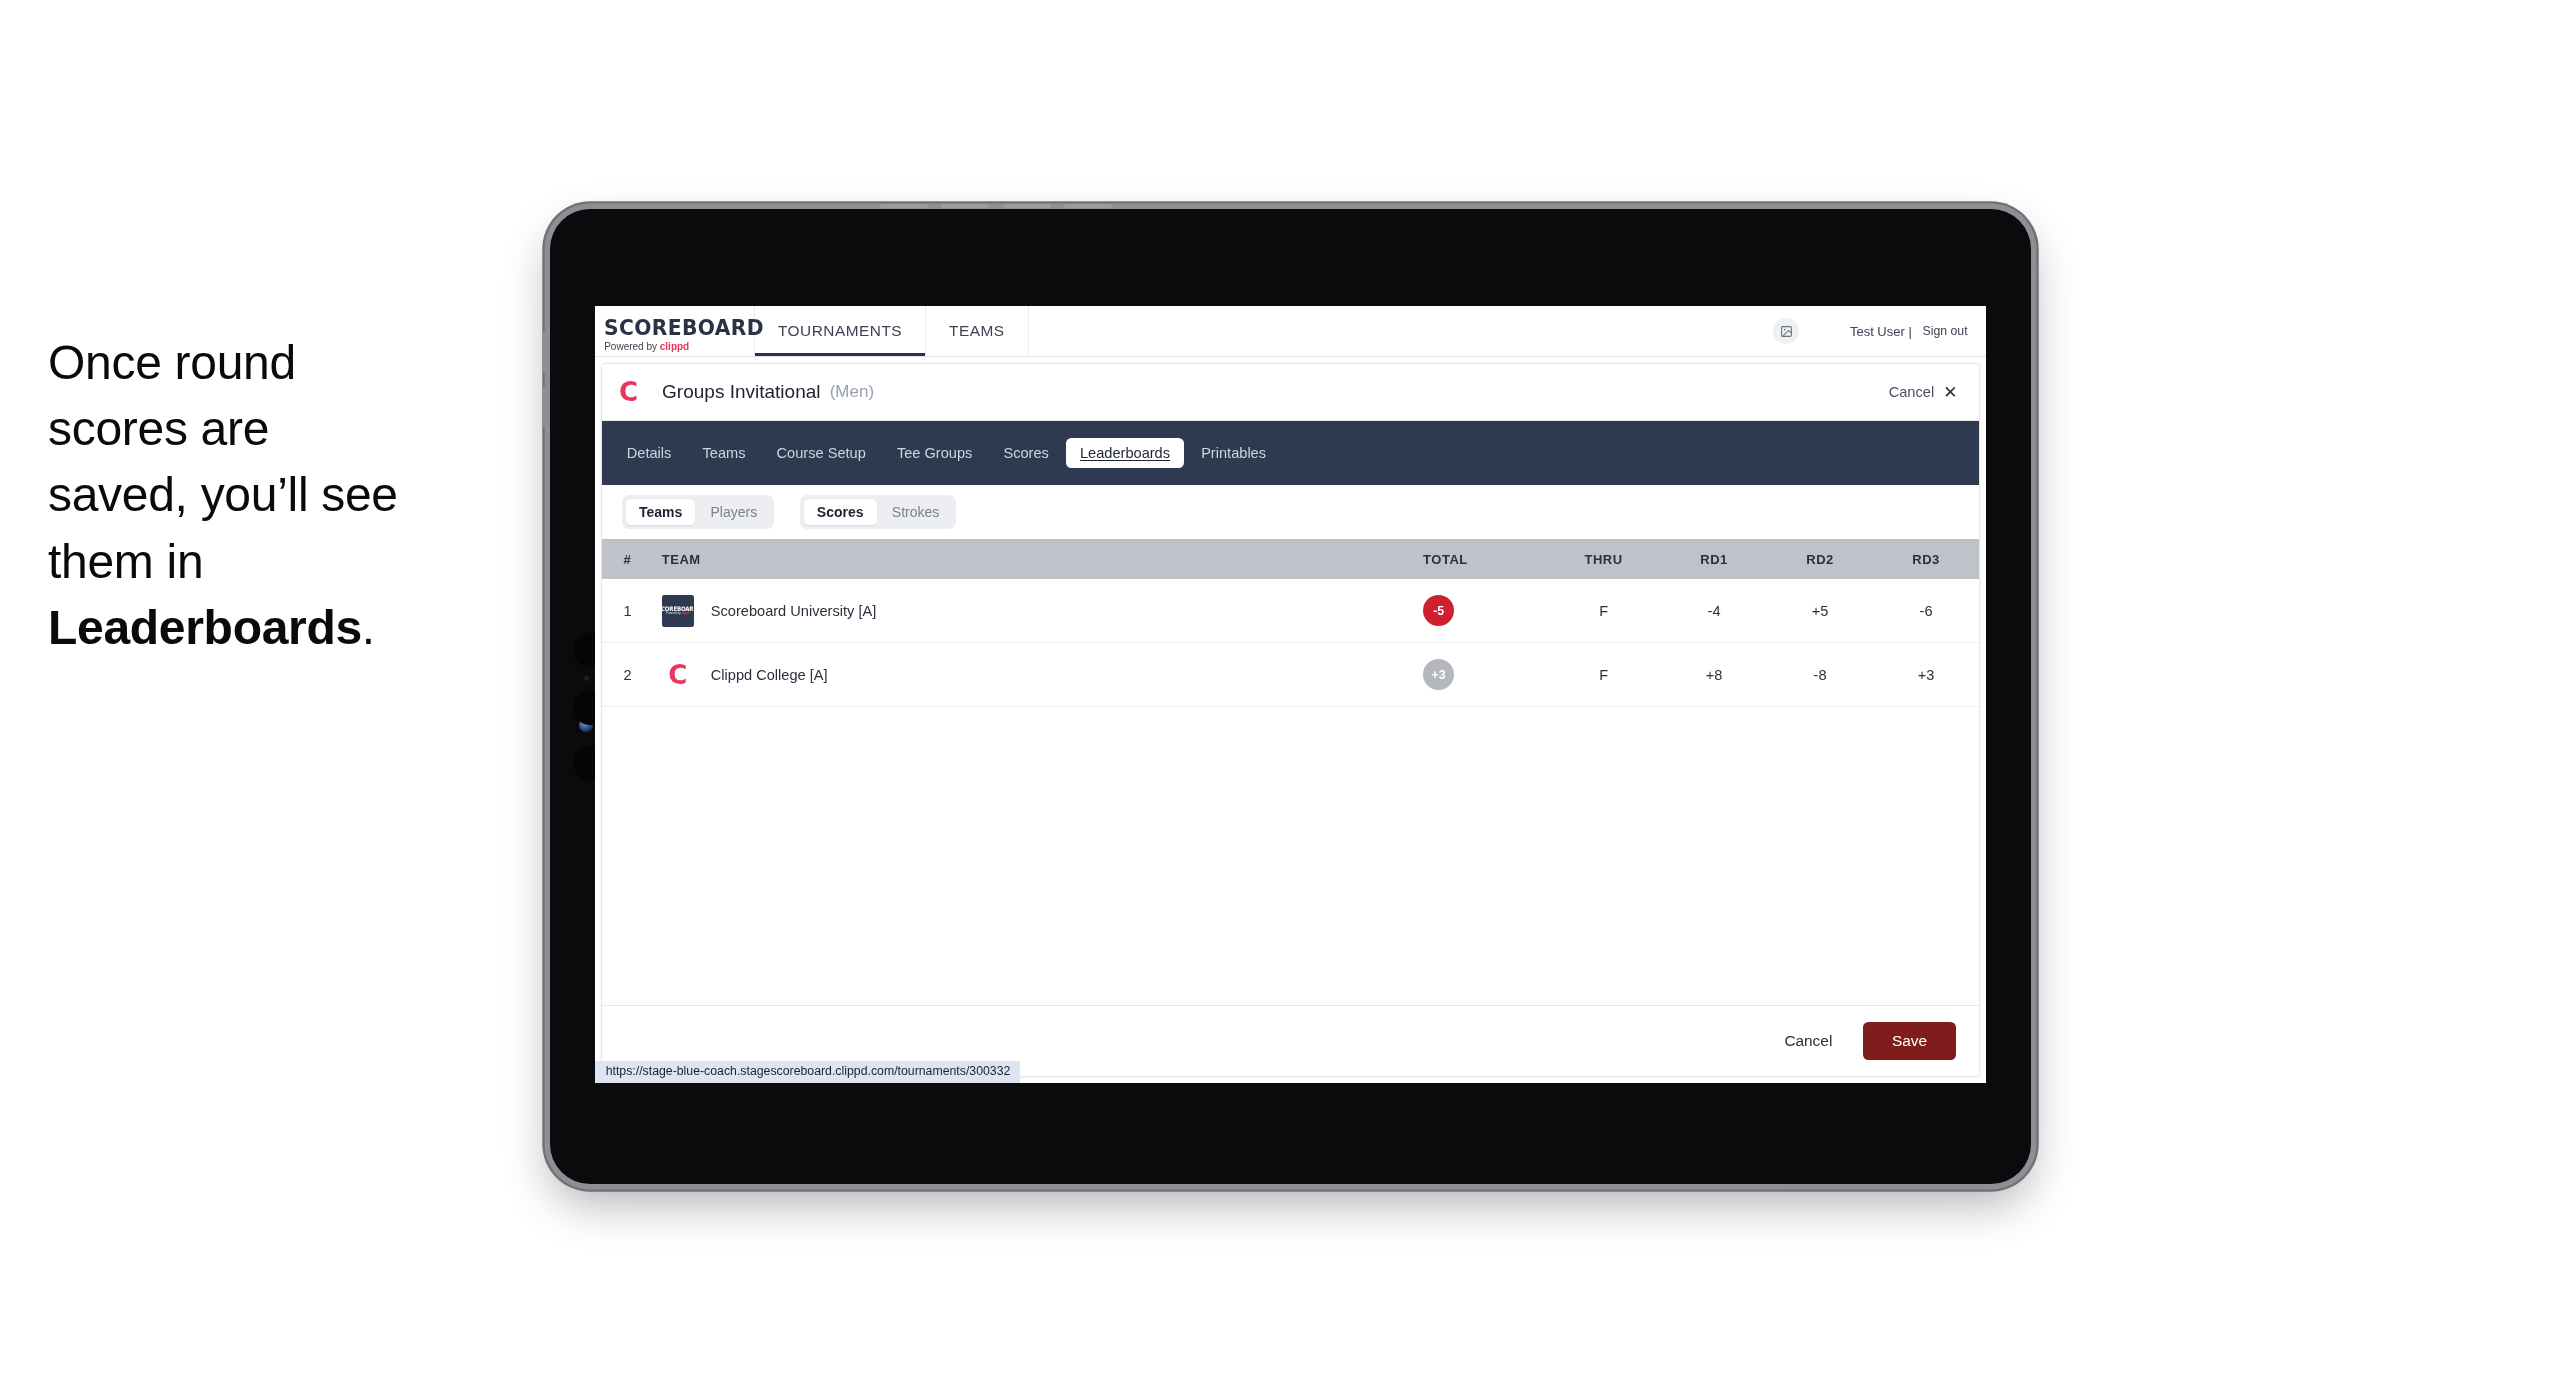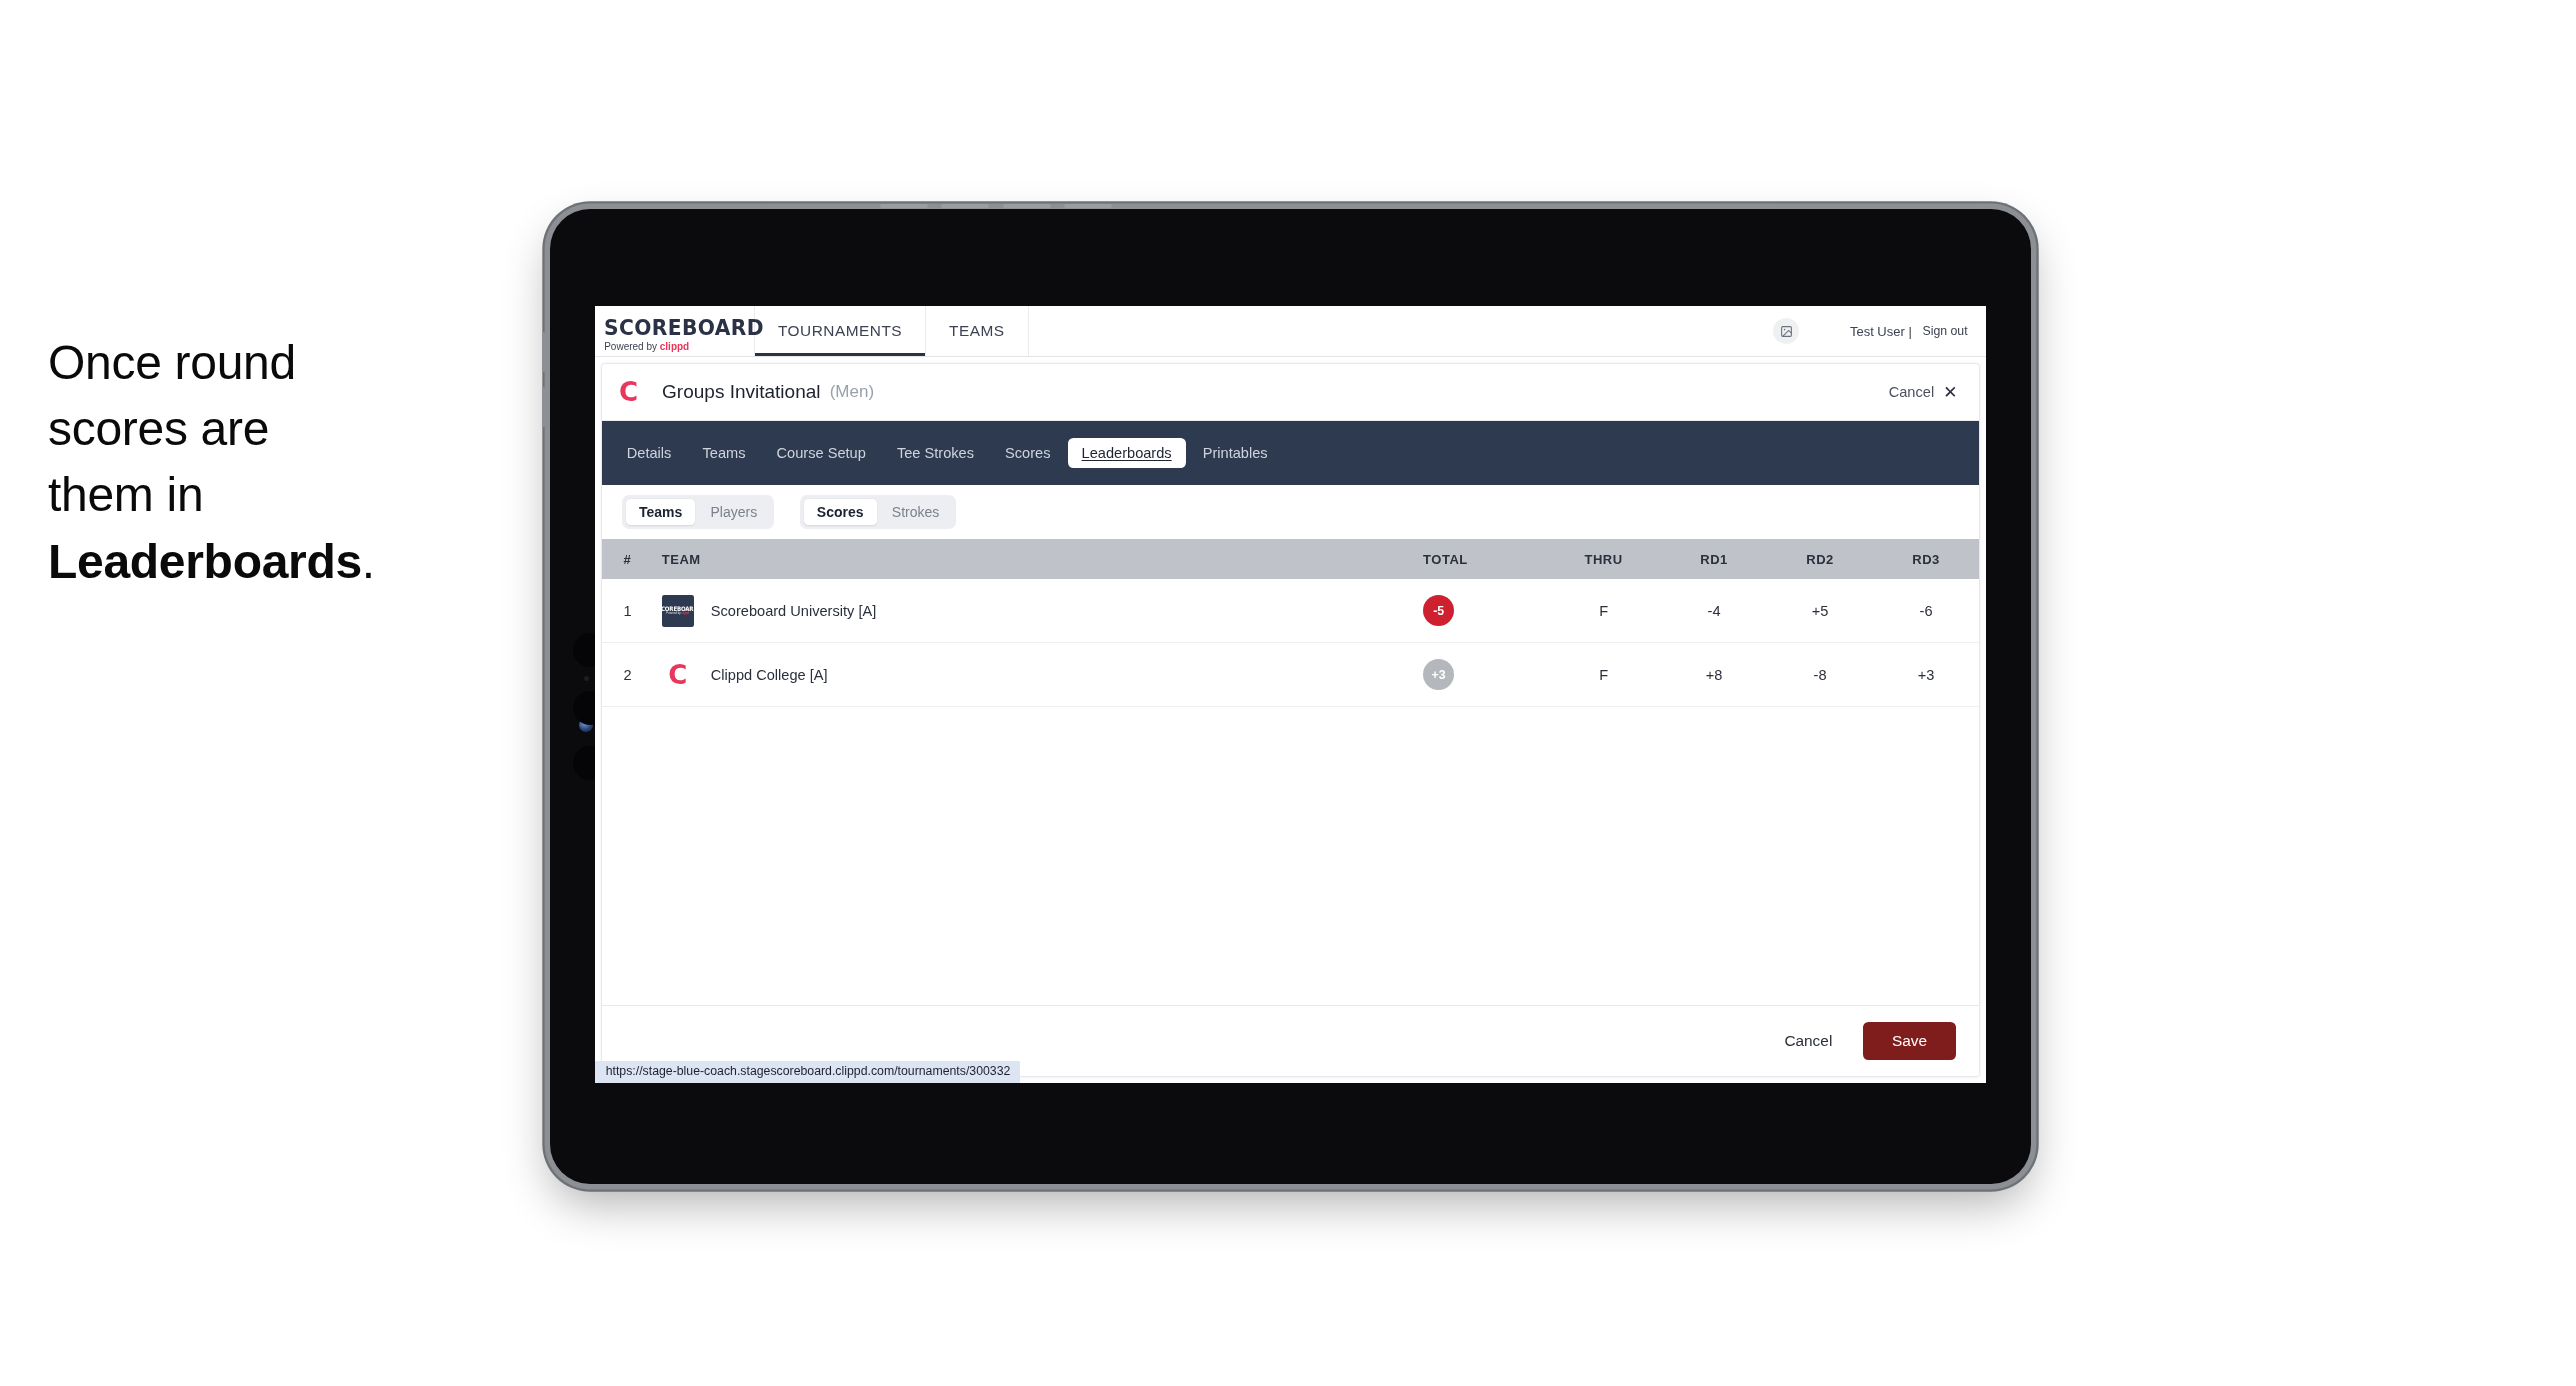--- a/index.html
+++ b/index.html
@@ -417,20 +417,21 @@
   }
 </style>
 </head>
 <body>
 
 <div id="root">
 
   <div id="callout">
     <div>Once round</div>
     <div>scores are</div>
+    <div>saved, you’ll see</div>
     <div>them in</div>
     <div><span class="bold">Leaderboards</span><span>.</span></div>
   </div>
 
   <div id="tablet">
 
     <div class="grille g1"></div>
     <div class="grille g2"></div>
     <div class="grille g3"></div>
     <div class="grille g4"></div>
@@ -482,21 +483,21 @@
           <div id="cancel-x">
             <span id="cancel-x-label">Cancel</span>
             <span id="cancel-x-glyph">✕</span>
           </div>
         </div>
 
         <div id="tabstrip">
           <div class="tab"><span>Details</span></div>
           <div class="tab"><span>Teams</span></div>
           <div class="tab"><span>Course Setup</span></div>
-          <div class="tab"><span>Tee Strokes</span></div>
+          <div class="tab"><span>Tee Groups</span></div>
           <div class="tab"><span>Scores</span></div>
           <div class="tab active"><span>Leaderboards</span></div>
           <div class="tab"><span>Printables</span></div>
         </div>
 
         <div id="segrow">
           <div class="segment">
             <div class="seg-btn active"><span>Teams</span></div>
             <div class="seg-btn"><span>Players</span></div>
           </div>

